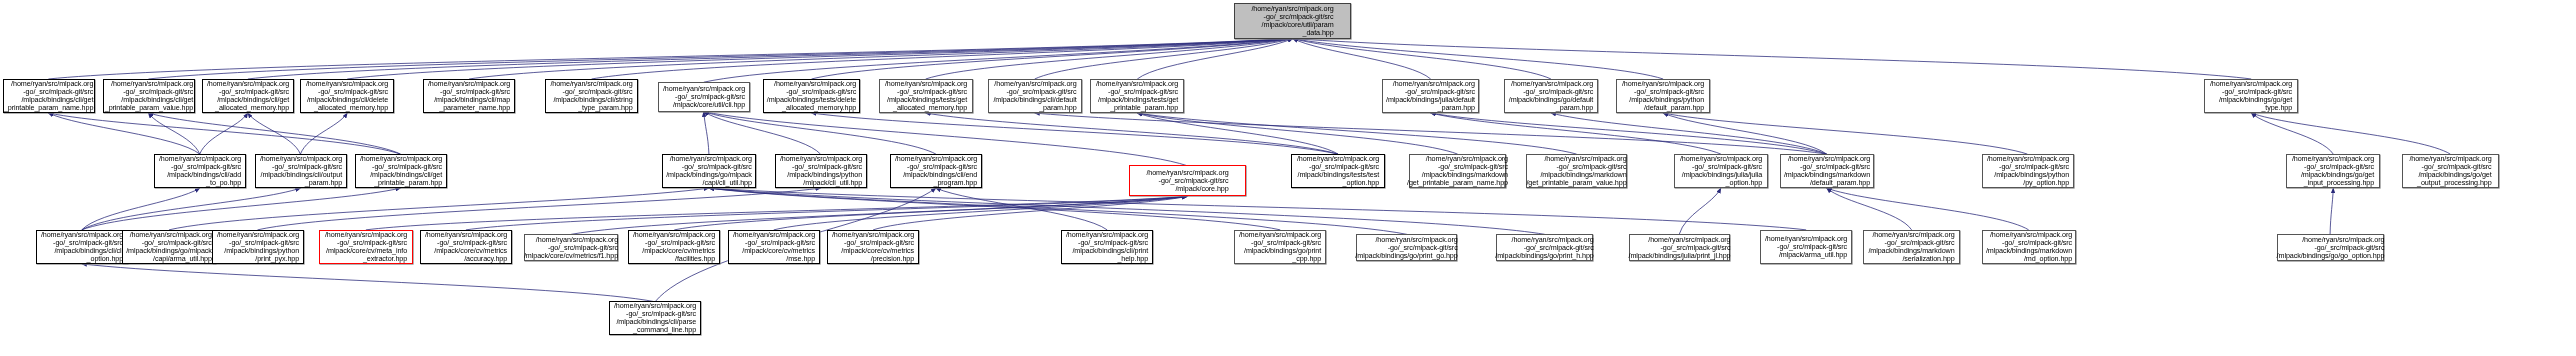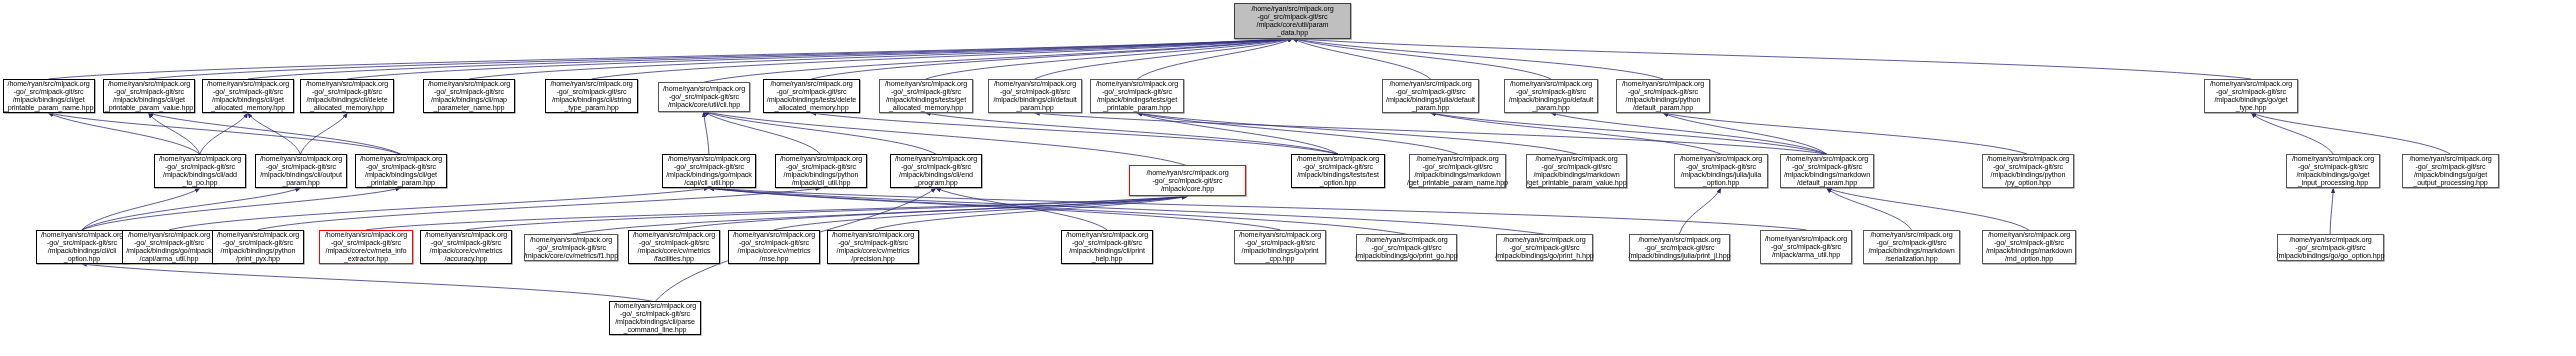--- a/index.html
+++ b/index.html
@@ -7,21 +7,21 @@
   #canvas{position:relative;width:2576px;height:357px;background:#fff;overflow:hidden;}
   #edges{position:absolute;left:0;top:0;width:2576px;height:357px;pointer-events:none;}
   .node{
     position:absolute;
     box-sizing:border-box;
     border:0.6px solid #000;
     background:#ffffff;
     color:#000;
     font-size:7.2px;
     line-height:8px;
-    text-align:center;
+    text-align:right;
     display:flex;
     align-items:center;
     justify-content:center;
     padding:1.3px 1.9px;
     white-space:pre-line;
     letter-spacing:-0.1px;
     box-shadow:0.6px 0.6px 0 0 #808080;
   }
   .node.root{
     background:#bfbfbf;

